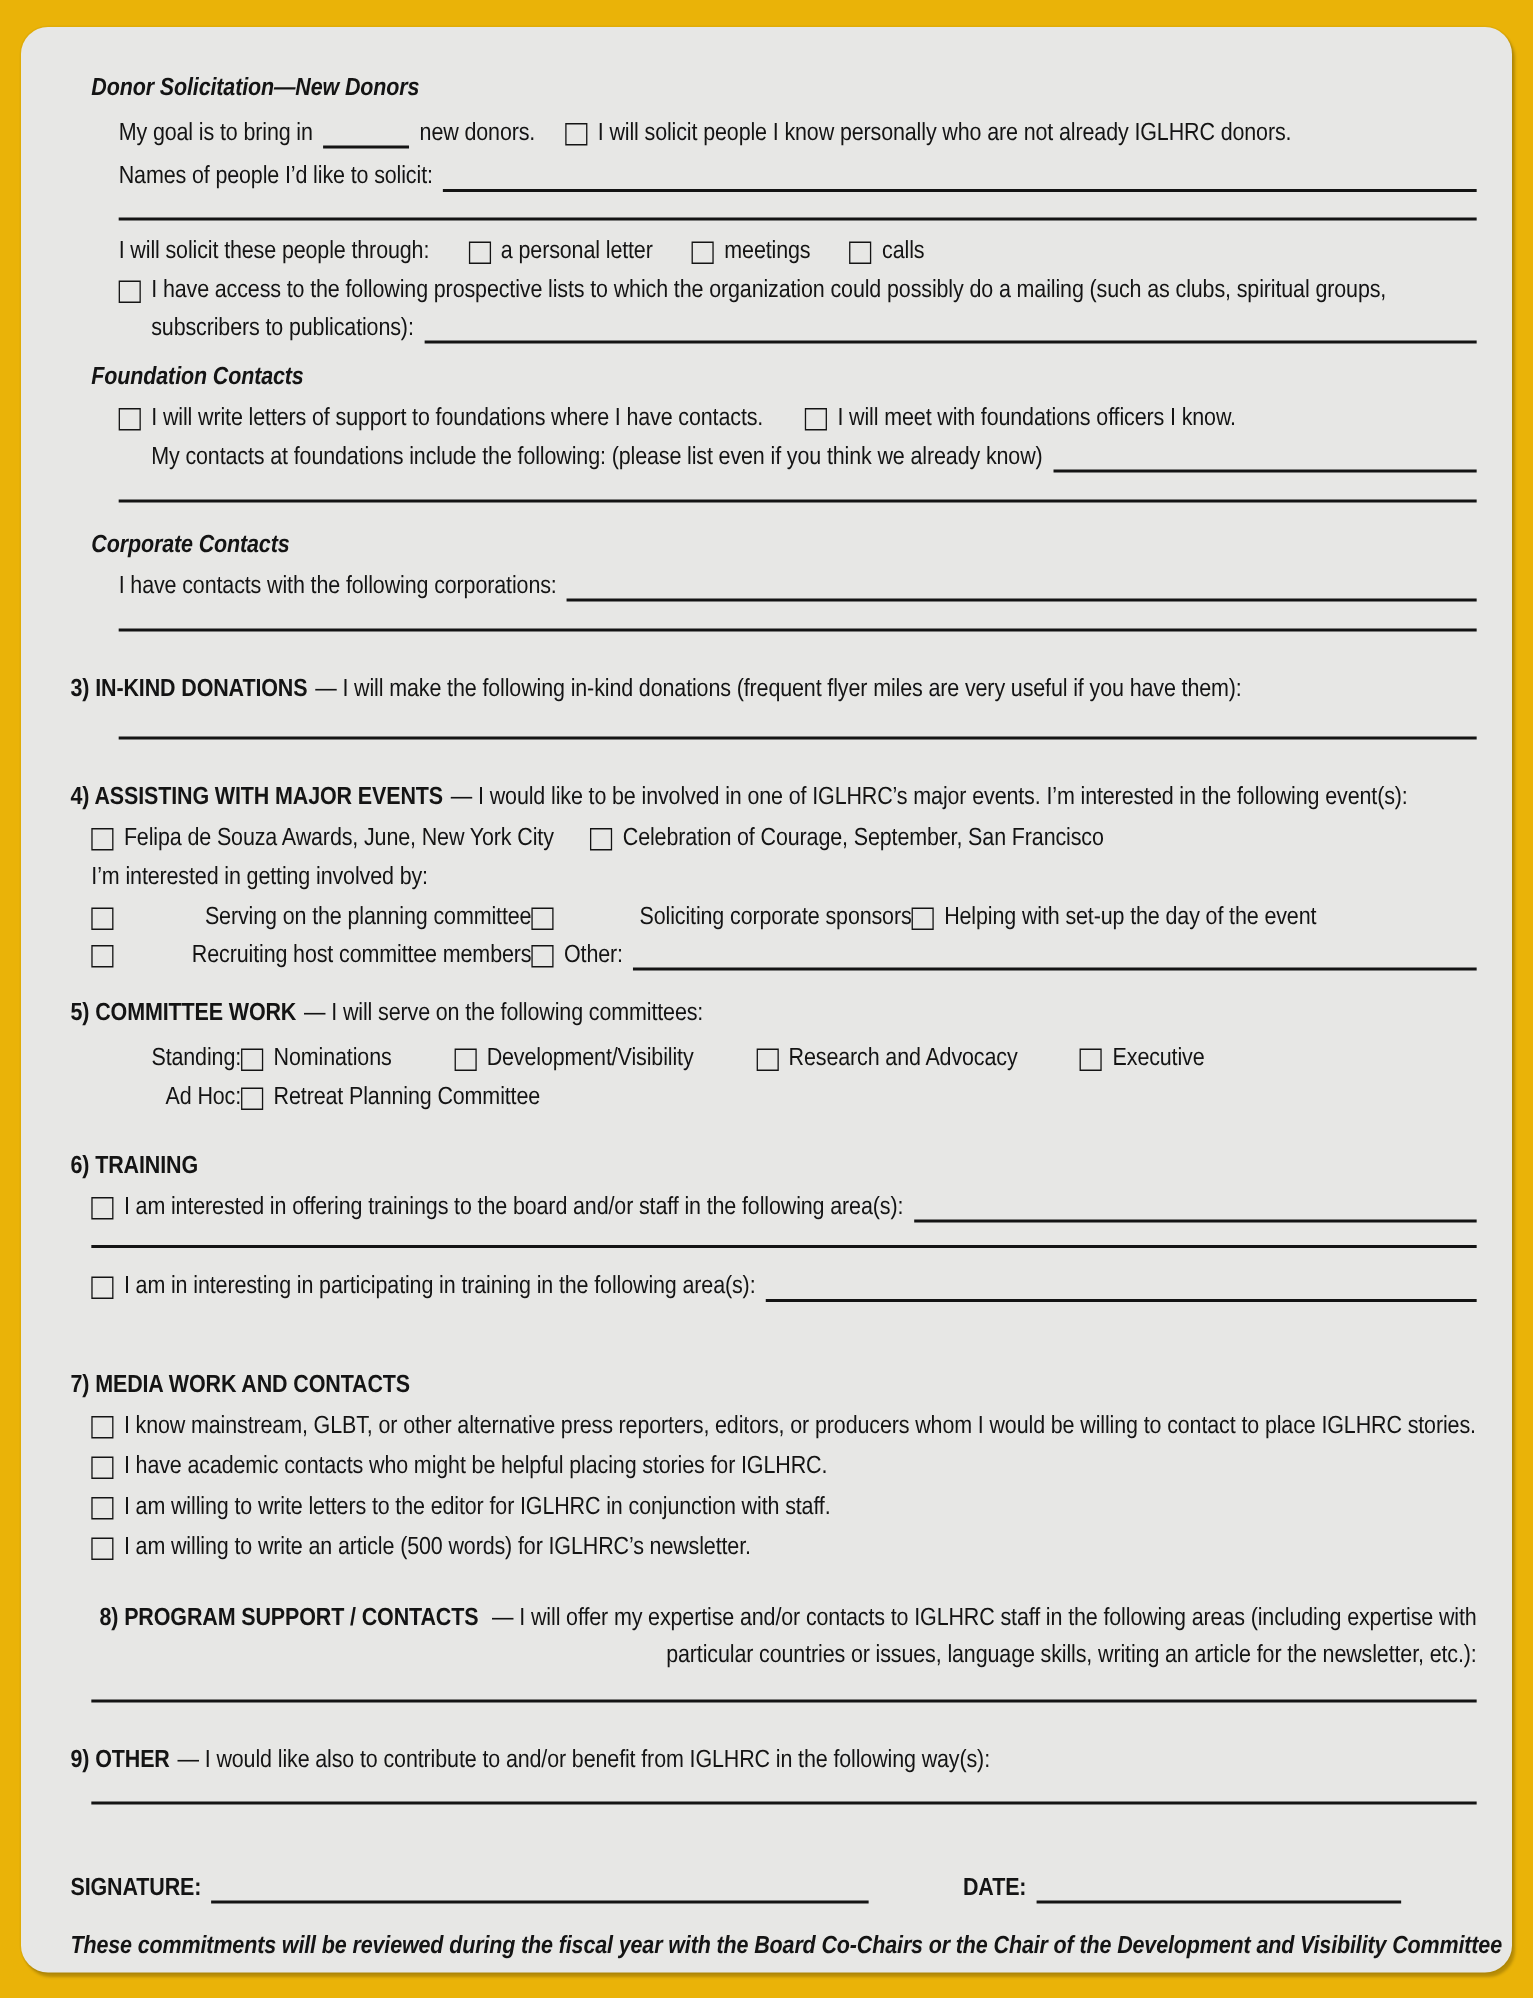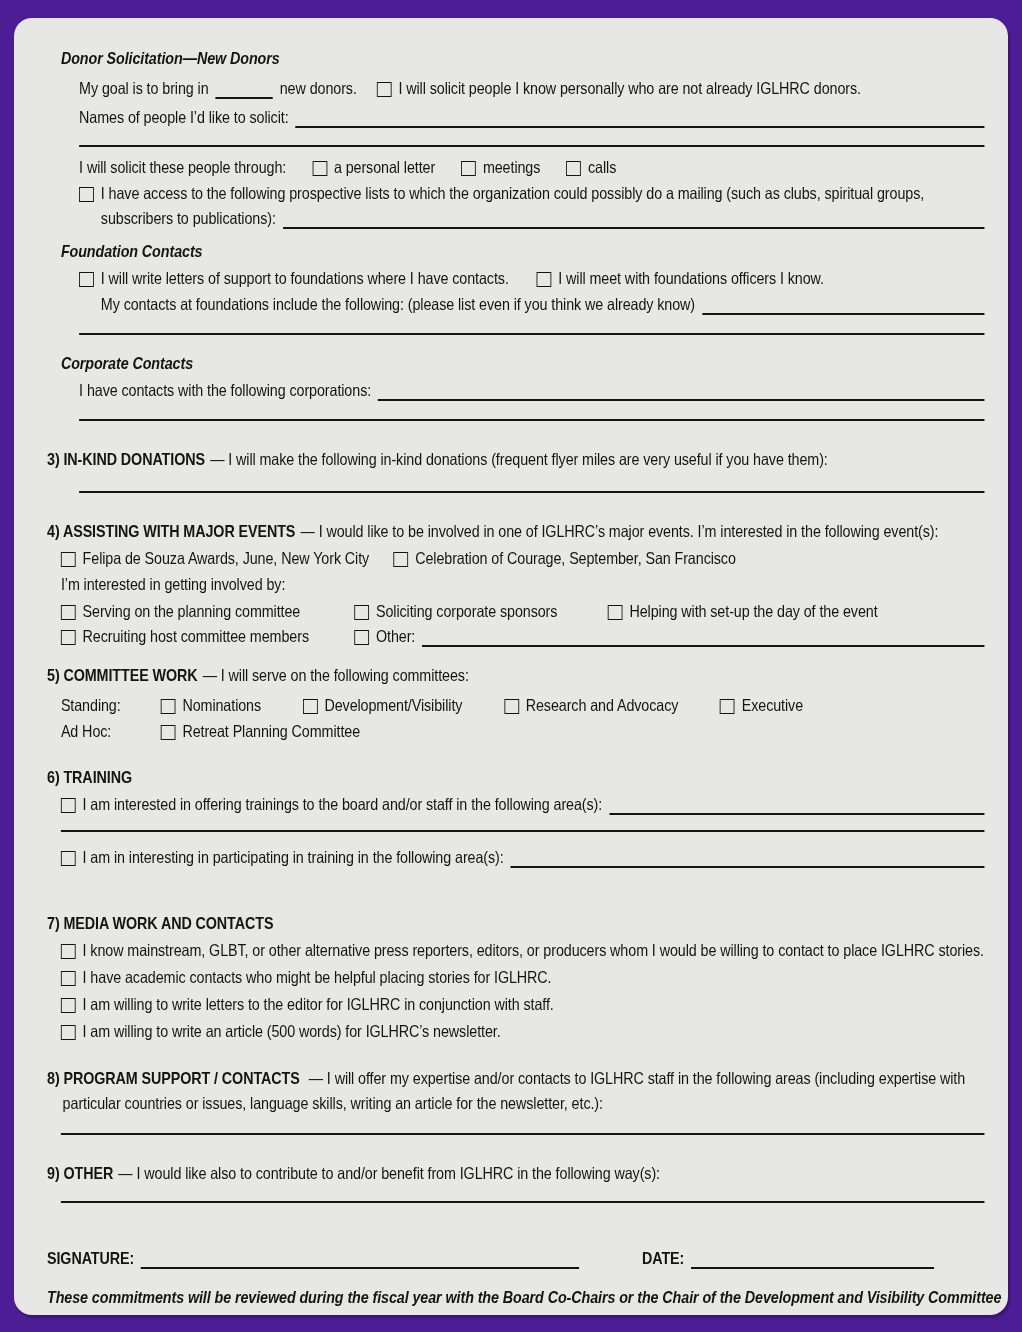--- a/index.html
+++ b/index.html
@@ -1,18 +1,18 @@
 <!DOCTYPE html>
 <html style="--panel-bg: #e7e7e5; --ink: #141414;"><head>
 <meta charset="utf-8">
 <style>
   :root { --panel-bg:#e7e7e5; --ink:#141414; }
   * { box-sizing: border-box; }
   body { margin:0; background:#ffffff; font-family:"Liberation Sans", sans-serif; color:var(--ink); }
-  .page { position:relative; width:1022px; height:1332px; background:#4c1d95; overflow:hidden; }
+  .page { position:relative; width:1022px; height:1332px; background:#eab308; overflow:hidden;text-align:right; }
   .panel {
     position:absolute; left:14px; top:18px; width:994px; height:1297px;
     background:var(--panel-bg); border-radius:18px;
     box-shadow: 2px 3px 2px rgba(0,0,0,0.22), 0 0 0 1px rgba(0,0,0,0.04);
   }
   
   .content {
     position:absolute; top:16px; left:33px; width:1080px;
     transform: scaleX(0.868); transform-origin: 0 0;
     font-size:16.5px; line-height:25px; letter-spacing:-0.1px;

